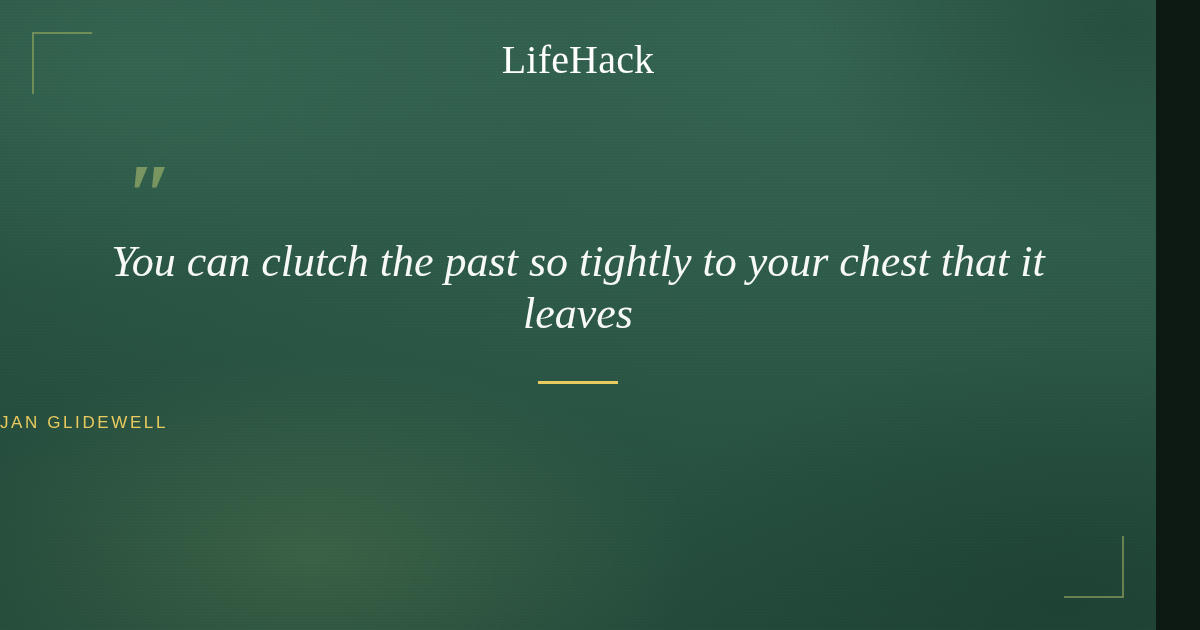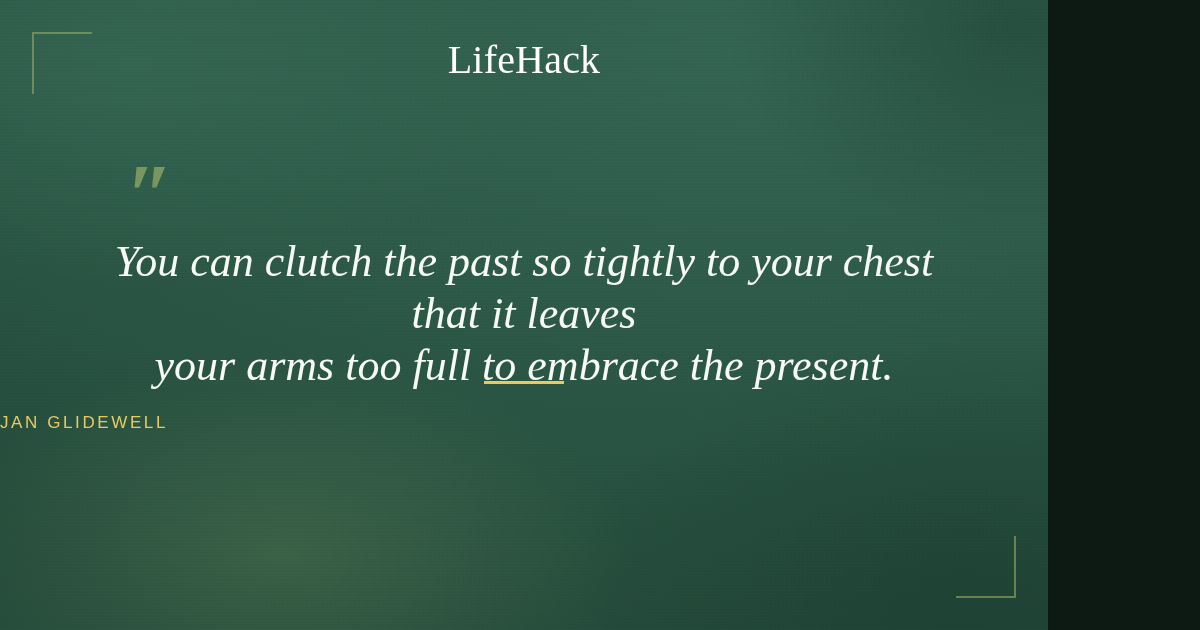--- a/index.html
+++ b/index.html
@@ -4,21 +4,21 @@
 <title>LifeHack Quote Card</title>
 <style>
   html, body {
     margin: 0;
     padding: 0;
     background: #0d1a14;
   }
 
   .card {
     position: relative;
-    width: 1048px;
+    width: 1156px;
     height: 630px;
     overflow: hidden;
     background-color: #2a5745;
     font-family: "Liberation Sans", sans-serif;
     text-decoration: underline;
   }
 
   
   .bg-base {
     position: absolute;
@@ -165,21 +165,20 @@
 
   <div class="corner corner-tl"></div>
   <div class="corner corner-br"></div>
 
   <div class="logo">LifeHack</div>
 
   <div class="quote-mark">″</div>
 
   <div class="quote-body">
     <div>You can clutch the past so tightly to your chest that it leaves</div>
-    <div>your arms too full to embrace the present.</div>
   </div>
 
   <div class="divider-wrap">
     <div class="divider"></div>
   </div>
 
   <div class="attribution">JAN GLIDEWELL</div>
 
 </div>
 

